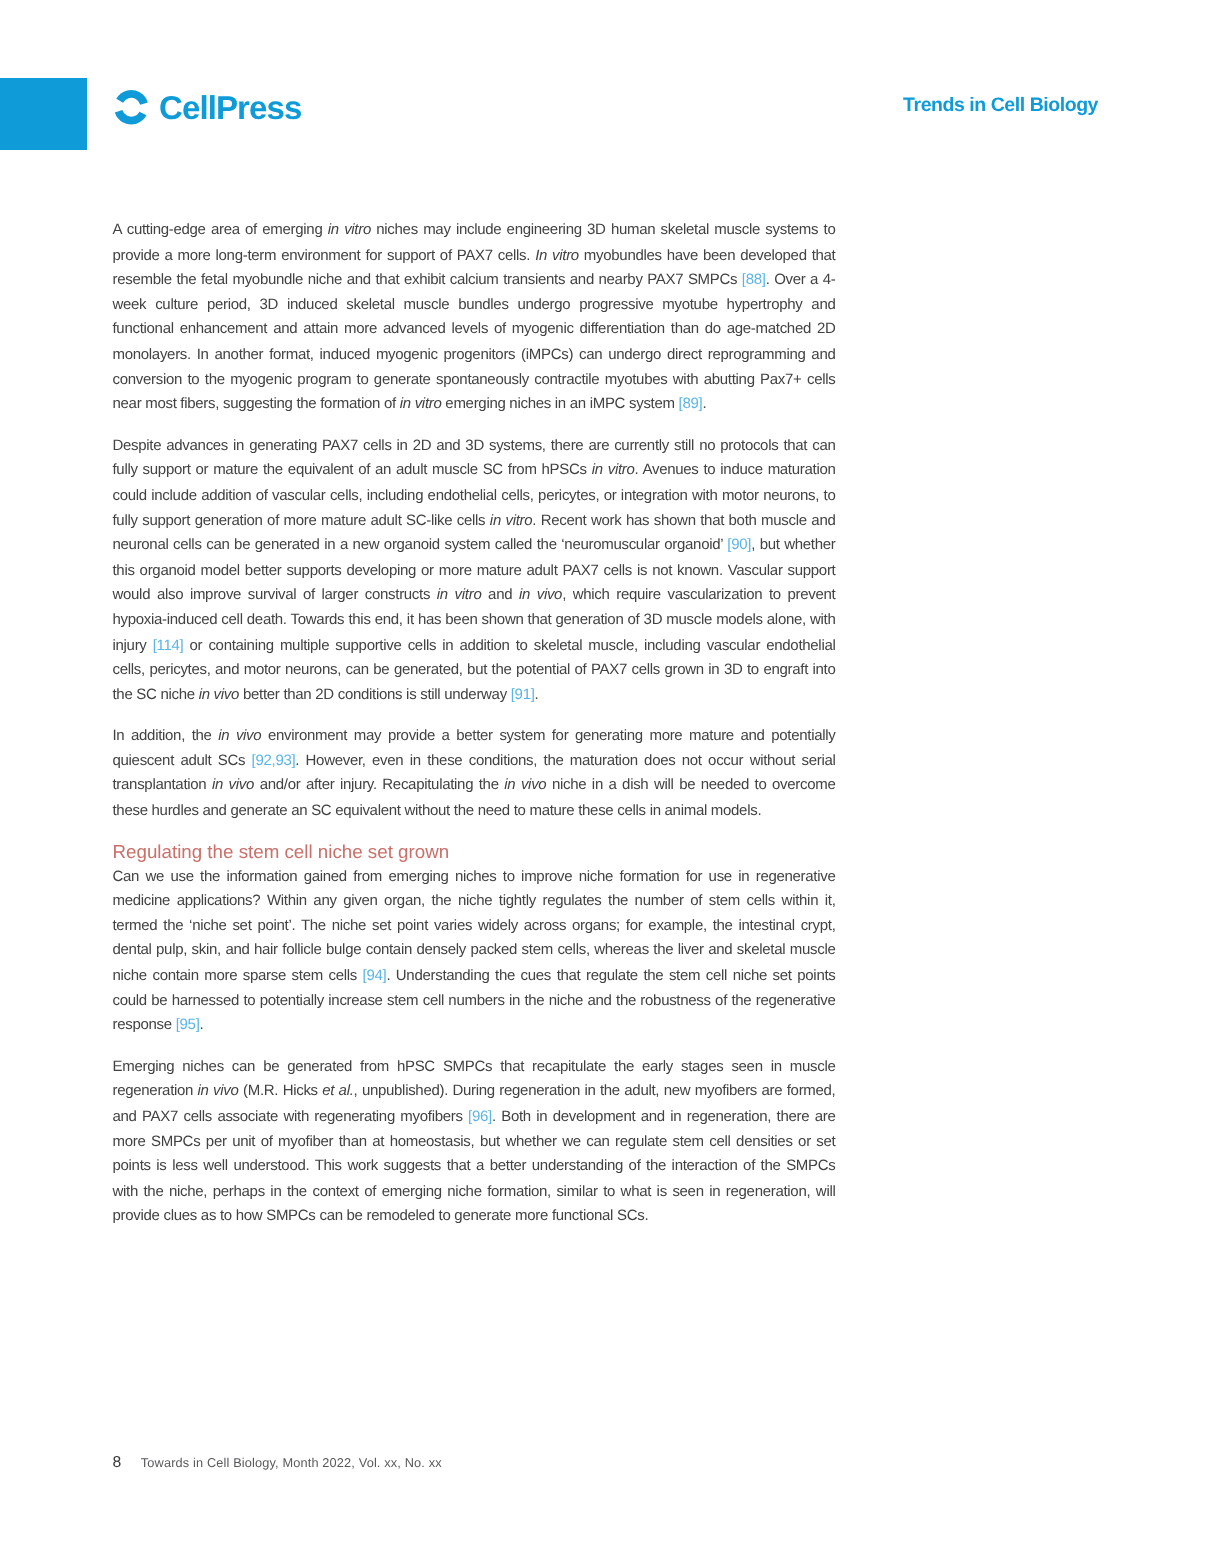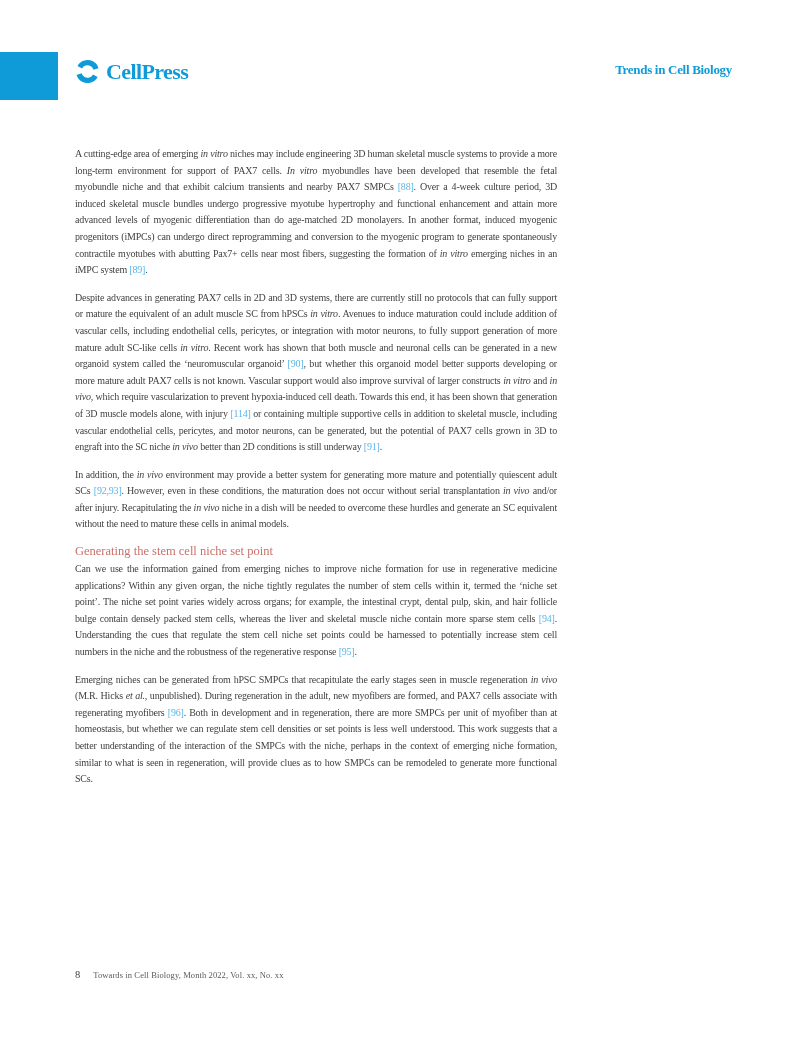--- a/index.html
+++ b/index.html
@@ -1,21 +1,21 @@
 <!DOCTYPE html>
 <html style="--brand: #0e9bd8; --citation: #5ab5e6; --heading: #a53a2d; --subheading: #c9706a;"><head>
 <meta charset="utf-8">
 <style>
   html,body{margin:0;padding:0;background:#ffffff;}
   .page{
     position:relative;
     width:804px;height:1044px;
     background:#ffffff;
     overflow:hidden;
-    font-family:Liberation Serif, serif;
+    font-family:Liberation Sans, sans-serif;
   }
   .brand-square{
     position:absolute;left:0;top:52px;
     width:58px;height:48px;
     background:var(--brand,#0e9bd8);
   }
   .logo{
     position:absolute;left:74px;top:58px;
     display:flex;align-items:center;gap:5px;
     color:var(--brand,#0e9bd8);
@@ -75,21 +75,21 @@
     </span>
     <span class="logo-text">CellPress</span>
   </div>
 
   <div class="journal-title">Trends in Cell Biology</div>
 
   <main class="article">
       <p class="para"><span>A cutting-edge area of emerging </span><span class="it">in vitro</span><span> niches may include engineering 3D human skeletal muscle systems to provide a more long-term environment for support of PAX7 cells. </span><span class="it">In vitro</span><span> myobundles have been developed that resemble the fetal myobundle niche and that exhibit calcium transients and nearby PAX7 SMPCs </span><span class="ref">[88]</span><span>. Over a 4-week culture period, 3D induced skeletal muscle bundles undergo progressive myotube hypertrophy and functional enhancement and attain more advanced levels of myogenic differentiation than do age-matched 2D monolayers. In another format, induced myogenic progenitors (iMPCs) can undergo direct reprogramming and conversion to the myogenic program to generate spontaneously contractile myotubes with abutting Pax7+ cells near most fibers, suggesting the formation of </span><span class="it">in vitro</span><span> emerging niches in an iMPC system </span><span class="ref">[89]</span><span>.</span></p>
       <p class="para"><span>Despite advances in generating PAX7 cells in 2D and 3D systems, there are currently still no protocols that can fully support or mature the equivalent of an adult muscle SC from hPSCs </span><span class="it">in vitro</span><span>. Avenues to induce maturation could include addition of vascular cells, including endothelial cells, pericytes, or integration with motor neurons, to fully support generation of more mature adult SC-like cells </span><span class="it">in vitro</span><span>. Recent work has shown that both muscle and neuronal cells can be generated in a new organoid system called the ‘neuromuscular organoid’ </span><span class="ref">[90]</span><span>, but whether this organoid model better supports developing or more mature adult PAX7 cells is not known. Vascular support would also improve survival of larger constructs </span><span class="it">in vitro</span><span> and </span><span class="it">in vivo</span><span>, which require vascularization to prevent hypoxia-induced cell death. Towards this end, it has been shown that generation of 3D muscle models alone, with injury </span><span class="ref">[114]</span><span> or containing multiple supportive cells in addition to skeletal muscle, including vascular endothelial cells, pericytes, and motor neurons, can be generated, but the potential of PAX7 cells grown in 3D to engraft into the SC niche </span><span class="it">in vivo</span><span> better than 2D conditions is still underway </span><span class="ref">[91]</span><span>.</span></p>
       <p class="para"><span>In addition, the </span><span class="it">in vivo</span><span> environment may provide a better system for generating more mature and potentially quiescent adult SCs </span><span class="ref">[92,93]</span><span>. However, even in these conditions, the maturation does not occur without serial transplantation </span><span class="it">in vivo</span><span> and/or after injury. Recapitulating the </span><span class="it">in vivo</span><span> niche in a dish will be needed to overcome these hurdles and generate an SC equivalent without the need to mature these cells in animal models.</span></p>
-      <h3 class="sec-subheading">Generating the stem cell niche set point</h3>
+      <h3 class="sec-subheading">Regulating the stem cell niche set grown</h3>
       <p class="para"><span>Can we use the information gained from emerging niches to improve niche formation for use in regenerative medicine applications? Within any given organ, the niche tightly regulates the number of stem cells within it, termed the ‘niche set point’. The niche set point varies widely across organs; for example, the intestinal crypt, dental pulp, skin, and hair follicle bulge contain densely packed stem cells, whereas the liver and skeletal muscle niche contain more sparse stem cells </span><span class="ref">[94]</span><span>. Understanding the cues that regulate the stem cell niche set points could be harnessed to potentially increase stem cell numbers in the niche and the robustness of the regenerative response </span><span class="ref">[95]</span><span>.</span></p>
       <p class="para"><span>Emerging niches can be generated from hPSC SMPCs that recapitulate the early stages seen in muscle regeneration </span><span class="it">in vivo</span><span> (M.R. Hicks </span><span class="it">et al.</span><span>, unpublished). During regeneration in the adult, new myofibers are formed, and PAX7 cells associate with regenerating myofibers </span><span class="ref">[96]</span><span>. Both in development and in regeneration, there are more SMPCs per unit of myofiber than at homeostasis, but whether we can regulate stem cell densities or set points is less well understood. This work suggests that a better understanding of the interaction of the SMPCs with the niche, perhaps in the context of emerging niche formation, similar to what is seen in regeneration, will provide clues as to how SMPCs can be remodeled to generate more functional SCs.</span></p>
     </main>
 
   <div class="footer">
     <span class="page-number">8</span>
     <span class="footer-text">Towards in Cell Biology, Month 2022, Vol. xx, No. xx</span>
   </div>
 
 </div>

